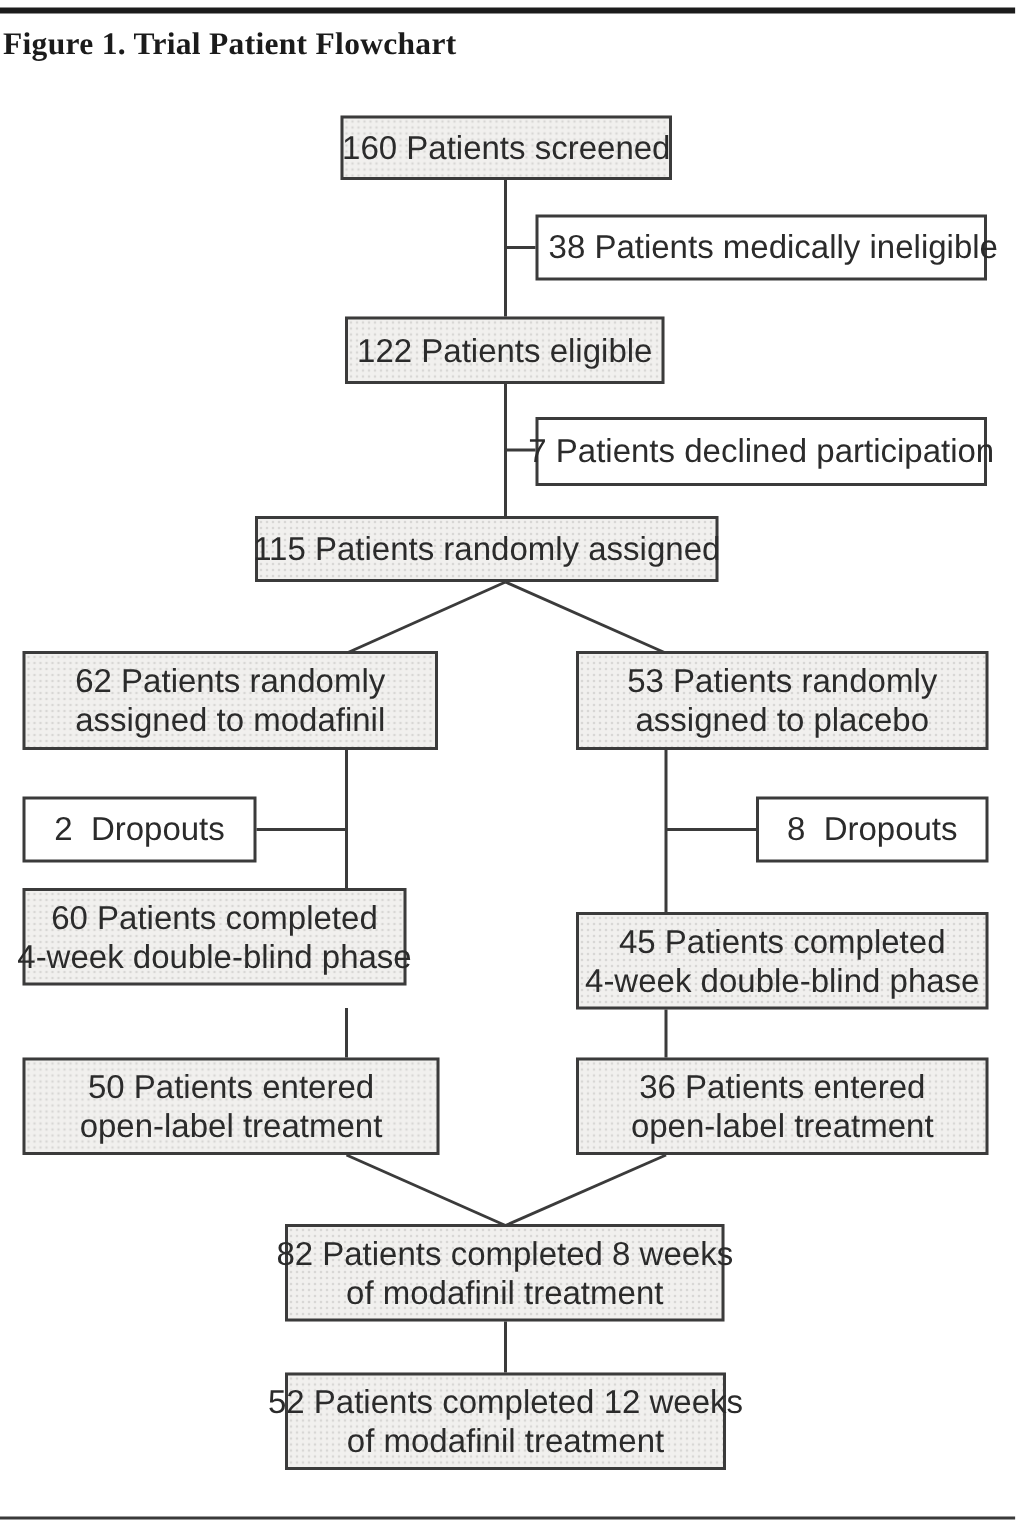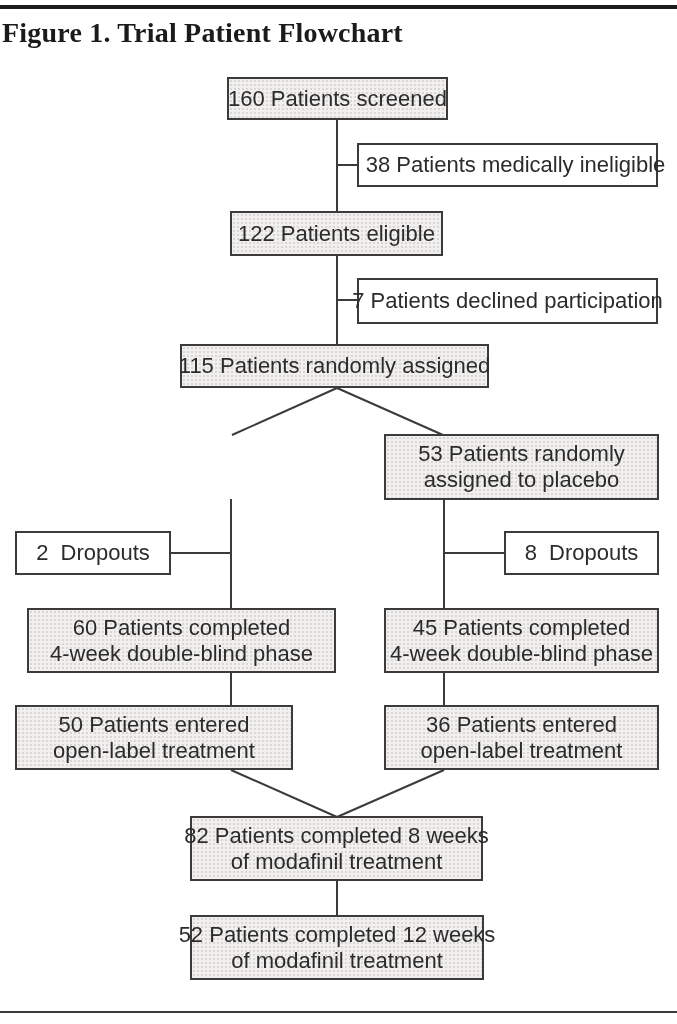--- a/index.html
+++ b/index.html
@@ -23,21 +23,21 @@
     background:#1c1c1c;
   }
   .rule-bottom{
     position:absolute;left:0;top:1011px;width:677px;height:2px;
     background:#3a3a3a;
   }
   .figure-title{
     position:absolute;left:2px;top:17px;
     font-family:"Liberation Serif", serif;
     font-weight:bold;
-    font-size:28px;
+    font-size:21px;
     letter-spacing:0.2px;
     color:#1b1b1b;
     white-space:pre;
   }
   .node{
     position:absolute;
     border:2px solid var(--line);
     display:flex;
     flex-direction:column;
     align-items:center;
@@ -55,26 +55,26 @@
   .node--white{background:#ffffff;}
   .node .line{white-space:pre;}
   .conn{position:absolute;background:var(--line);}
   .diag{position:absolute;left:0;top:0;width:677px;height:1024px;pointer-events:none;}
 
   
   .n-screened            {left:227px;top:77px; width:221px;height:43px;}
   .n-ineligible          {left:357px;top:143px;width:301px;height:44px;padding-left:16px;}
   .n-eligible            {left:230px;top:211px;width:213px;height:45px;}
   .n-declined            {left:357px;top:278px;width:301px;height:46px;}
-  .n-randomized          {left:180px;top:344px;width:309px;height:44px;}
+  .n-randomized          {left:170px;top:344px;width:309px;height:44px;}
   .n-modafinil-arm       {left:15px; top:434px;width:277px;height:66px;}
   .n-placebo-arm         {left:384px;top:434px;width:275px;height:66px;}
   .n-dropouts-modafinil  {left:15px; top:531px;width:156px;height:44px;}
   .n-dropouts-placebo    {left:504px;top:531px;width:155px;height:44px;}
-  .n-completed-modafinil {left:15px; top:608px;width:309px;height:65px;margin-left:12px;}
+  .n-completed-modafinil {left:15px; top:592px;width:256px;height:65px;}
   .n-completed-placebo   {left:384px;top:608px;width:275px;height:65px;}
   .n-openlabel-modafinil {left:15px; top:705px;width:278px;height:65px;}
   .n-openlabel-placebo   {left:384px;top:705px;width:275px;height:65px;}
   .n-completed-8wk       {left:190px;top:816px;width:293px;height:65px;}
   .n-completed-12wk      {left:190px;top:915px;width:294px;height:65px;}
 
   
   .c-screened-eligible   {left:336px;top:119px;width:2px;height:93px;}
   .c-tick-ineligible     {left:336px;top:164px;width:22px;height:2px;}
   .c-eligible-randomized {left:336px;top:255px;width:2px;height:90px;}
@@ -128,20 +128,24 @@
   </div>
 
   <div class="node node--white n-declined">
     <span class="line">7 Patients declined participation</span>
   </div>
 
   <div class="node node--gray n-randomized">
     <span class="line">115 Patients randomly assigned</span>
   </div>
 
+  <div class="node node--gray n-modafinil-arm">
+    <span class="line">62 Patients randomly</span>
+    <span class="line">assigned to modafinil</span>
+  </div>
 
   <div class="node node--gray n-placebo-arm">
     <span class="line">53 Patients randomly</span>
     <span class="line">assigned to placebo</span>
   </div>
 
   <div class="node node--white n-dropouts-modafinil">
     <span class="line">2  Dropouts</span>
   </div>
 

